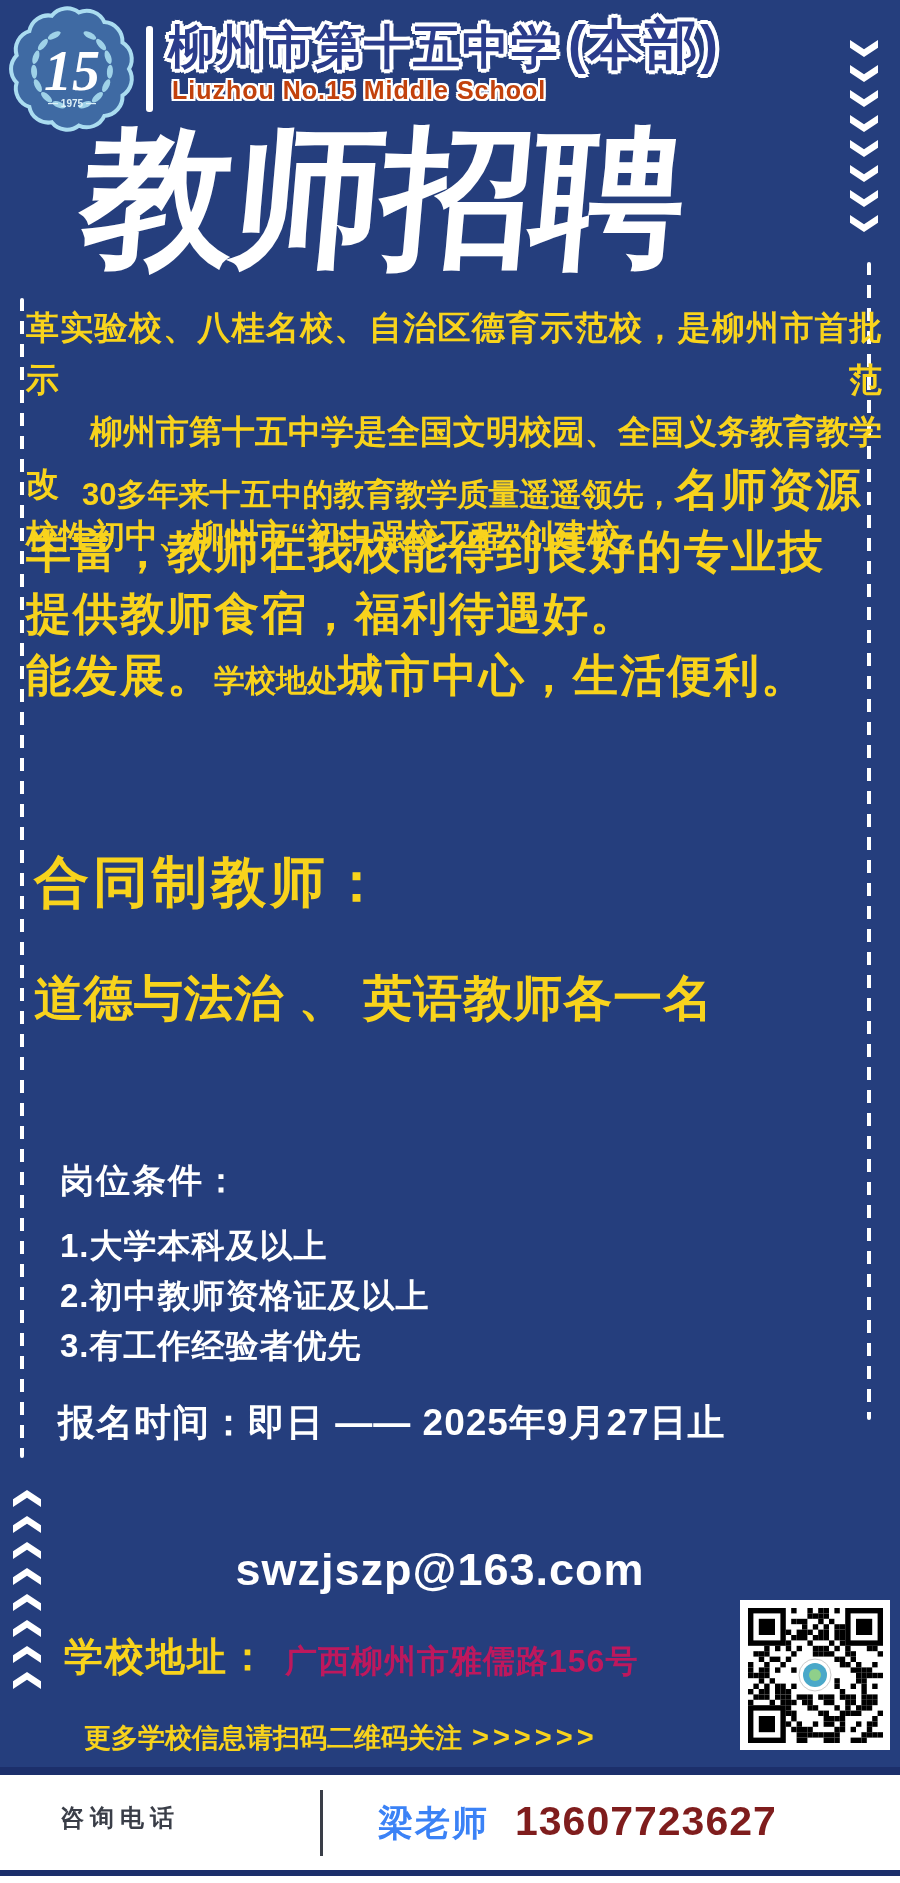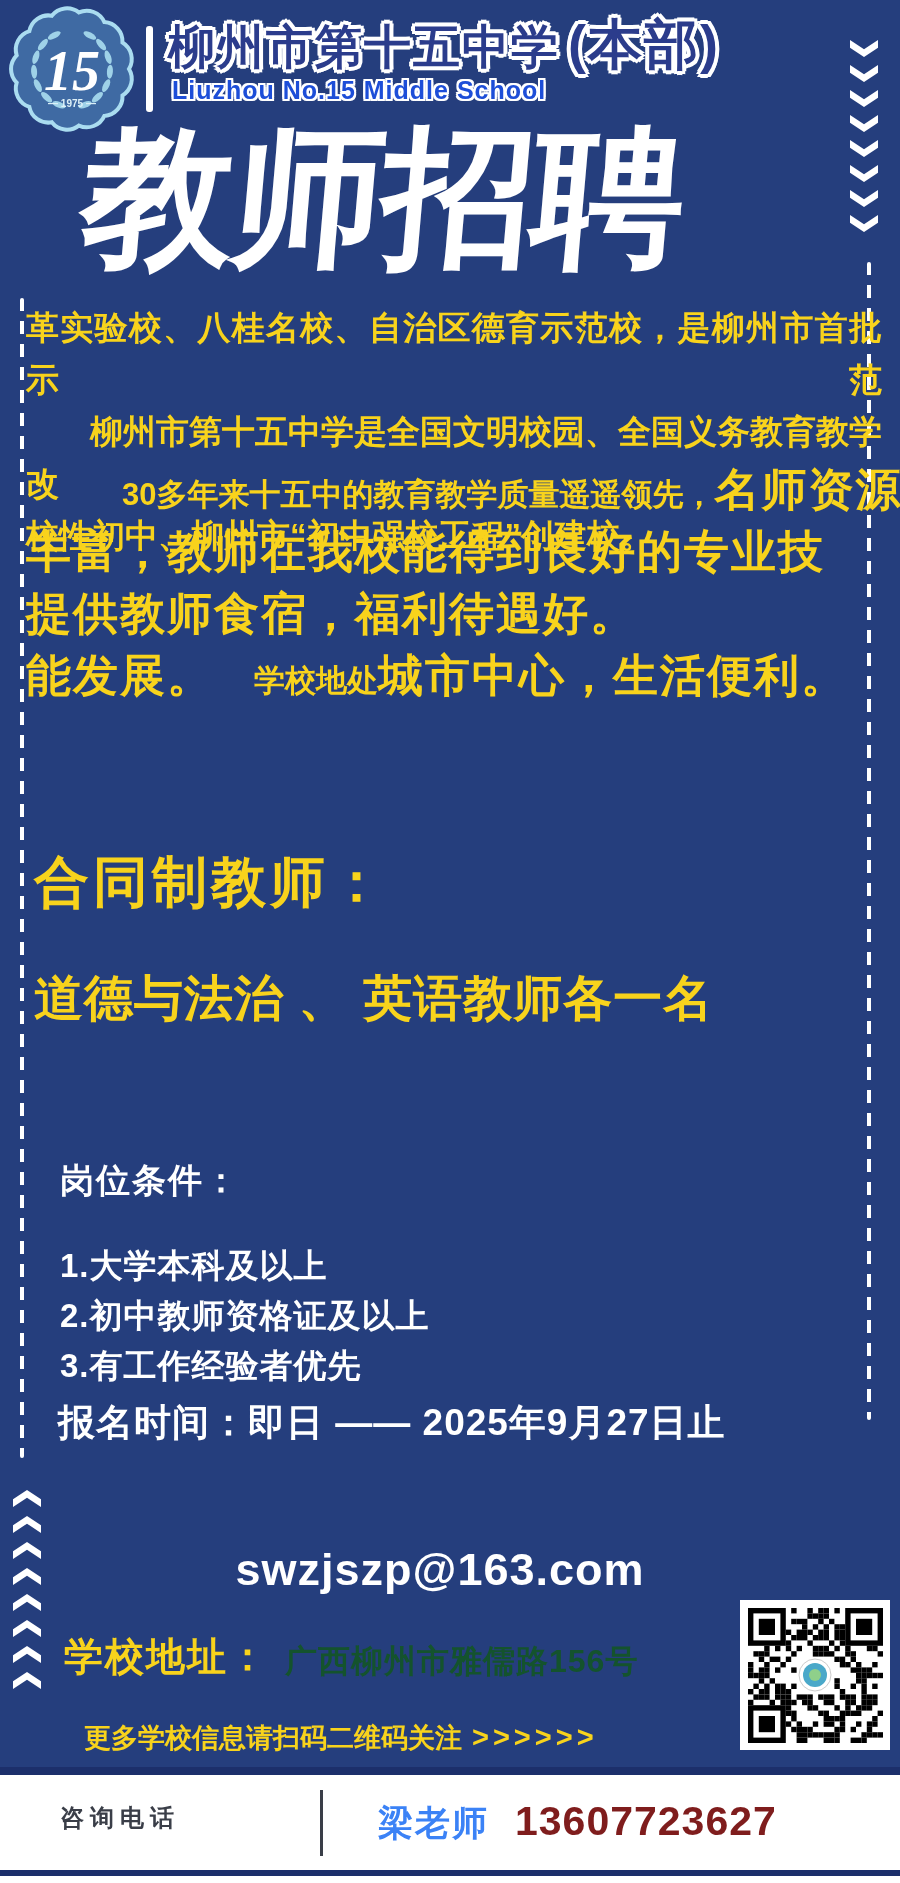--- a/index.html
+++ b/index.html
@@ -11,21 +11,21 @@
   
   .badge{position:absolute;left:6px;top:2px;width:132px;height:132px;}
   .vbar{position:absolute;left:146px;top:26px;width:7px;height:86px;background:#fff;border-radius:3px;}
   .school-cn{position:absolute;left:168px;top:16px;white-space:nowrap;font-weight:900;
              font-size:47px;line-height:56px;letter-spacing:2px;color:#2B3C8C;
              text-shadow:3px 0 0 #fff,-3px 0 0 #fff,0 3px 0 #fff,0 -3px 0 #fff,
                          3px 3px 0 #fff,-3px 3px 0 #fff,3px -3px 0 #fff,-3px -3px 0 #fff,
                          4px 0 0 #fff,-4px 0 0 #fff,0 4px 0 #fff,0 -4px 0 #fff;}
   .campus{font-size:54px;margin-left:8px;}
   .school-en{position:absolute;left:172px;top:76px;white-space:nowrap;font-weight:700;
-             font-size:25px;letter-spacing:1px;color:#1d4ed8;
+             font-size:25px;letter-spacing:1px;color:#c2410c;
              text-shadow:2px 0 0 #fff,-2px 0 0 #fff,0 2px 0 #fff,0 -2px 0 #fff,
                          2px 2px 0 #fff,-2px 2px 0 #fff,2px -2px 0 #fff,-2px -2px 0 #fff;}
 
   
   .chev-col{position:absolute;display:flex;flex-direction:column;gap:8px;}
   .chev-right{left:850px;top:40px;}
   .chev-left{left:13px;top:1490px;gap:9px;}
   .chev{width:28px;height:17px;background:#fff;
         clip-path:polygon(0 0,50% 55%,100% 0,100% 45%,50% 100%,0 45%);}
   .up .chev{transform:rotate(180deg);}
@@ -43,40 +43,40 @@
 
   
   .yellow{color:#F8D31C;}
   .p1{position:absolute;left:26px;top:302px;width:856px;font-size:33px;line-height:52px;
       font-weight:900;}
   .p1 .jline{text-align:justify;text-align-last:justify;}
   .p1 .indent{text-indent:64px;}
   .p2{position:absolute;left:26px;top:464px;width:874px;font-weight:900;}
   .p2-line{line-height:52px;white-space:nowrap;}
   .p2-indent{padding-left:56px;}
-  .sm{font-size:31px;margin-left:40px;}
+  .sm{font-size:31px;}
   .lg{font-size:45px;letter-spacing:2px;}
 
   .pos-heading{position:absolute;left:34px;top:846px;font-size:55px;font-weight:900;letter-spacing:4px;}
   .roles{position:absolute;left:34px;top:966px;font-size:49px;font-weight:900;letter-spacing:1px;white-space:nowrap;}
 
   .req-heading{position:absolute;left:60px;top:1158px;font-size:34px;font-weight:900;color:#fff;letter-spacing:2px;}
-  .req-item{position:absolute;left:60px;font-size:33px;font-weight:900;color:#fff;letter-spacing:1px;margin-top:20px;}
+  .req-item{position:absolute;left:60px;font-size:33px;font-weight:900;color:#fff;letter-spacing:1px;}
   .req-0{top:1224px;} .req-1{top:1274px;} .req-2{top:1324px;}
 
   .deadline{position:absolute;left:58px;top:1398px;font-size:37px;font-weight:900;color:#fff;letter-spacing:1px;}
 
   .email-note{position:absolute;left:0;top:1482px;width:900px;text-align:center;
               font-size:40px;font-weight:900;letter-spacing:1px;}
   .email{position:absolute;left:0;top:1544px;width:880px;text-align:center;
          font-size:45px;font-weight:700;color:#fff;letter-spacing:1px;}
 
   .address{position:absolute;left:64px;top:1630px;display:flex;align-items:flex-end;white-space:nowrap;}
   .addr-label{font-size:39px;font-weight:900;letter-spacing:2px;}
-  .addr-value{font-size:32px;font-weight:900;color:#14532d;margin-left:16px;letter-spacing:1px;}
+  .addr-value{font-size:32px;font-weight:900;color:#be185d;margin-left:16px;letter-spacing:1px;}
 
   .qr-note{position:absolute;left:84px;top:1720px;font-size:27px;font-weight:900;white-space:nowrap;}
   .qr-arrows{font-size:29px;letter-spacing:4px;margin-left:10px;}
   .qr-box{position:absolute;left:740px;top:1600px;width:150px;height:150px;}
 
   
   .footer{position:absolute;left:0;top:1775px;width:900px;height:108px;background:#fff;}
   .footer-line{position:absolute;left:0;top:1870px;width:900px;height:6px;background:#1C2F6B;}
   .footer-label{position:absolute;left:60px;top:1802px;font-size:24px;font-weight:700;
                 color:#3A3E48;letter-spacing:6px;}

